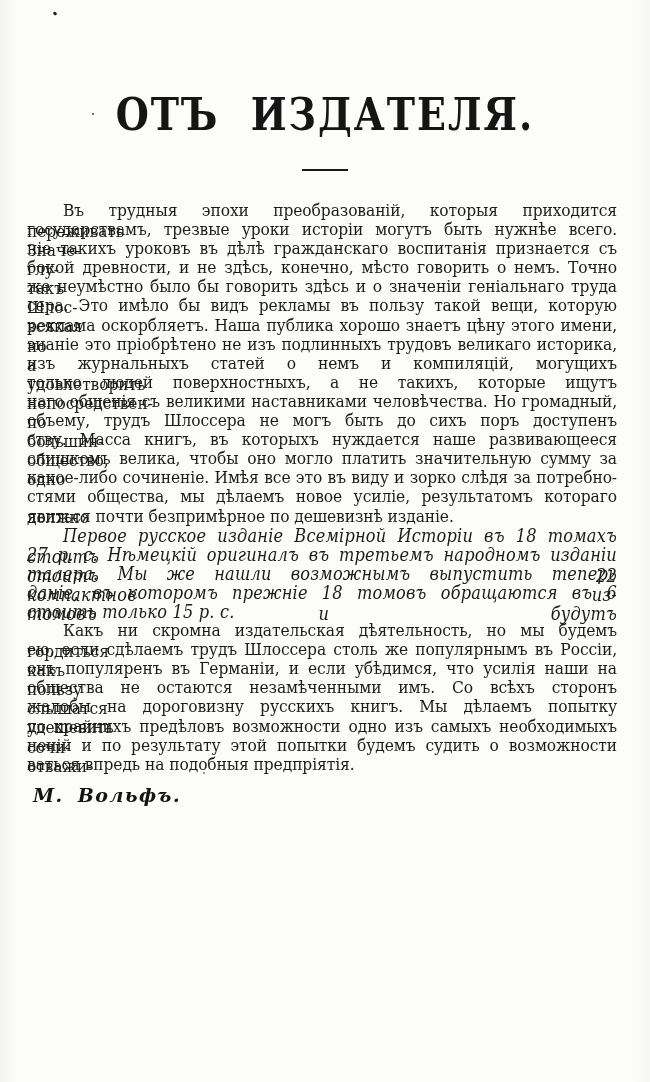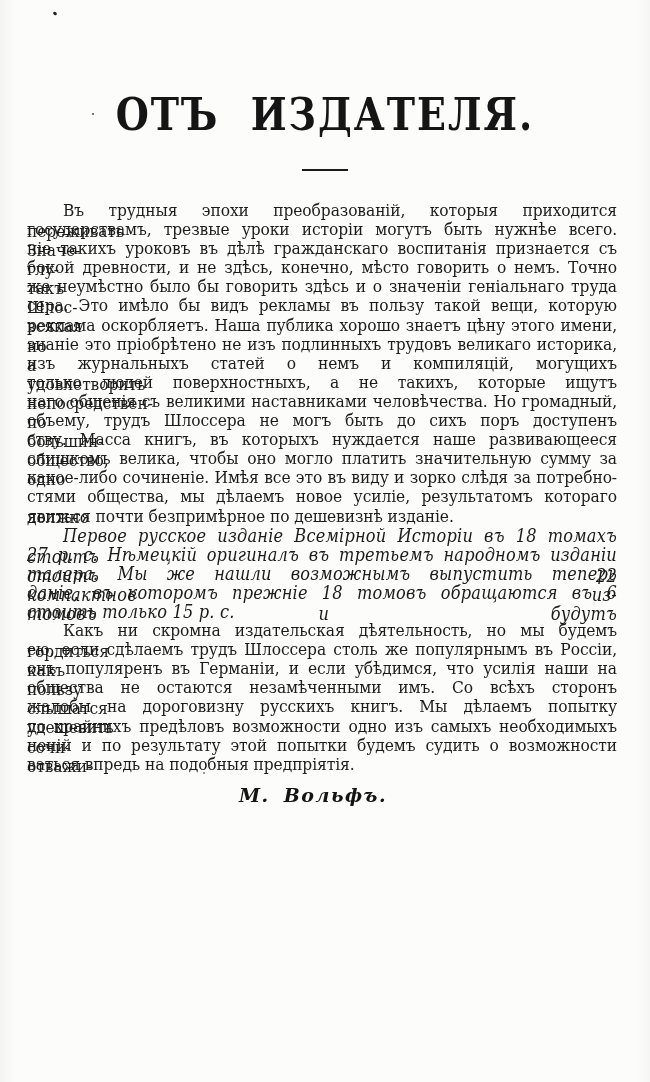--- a/index.html
+++ b/index.html
@@ -69,21 +69,21 @@
     transform-origin: left center;
     white-space: normal;
     overflow: visible;
   }
   .line.indent { text-indent: 36px; }
   .line.last { text-align-last: left; }
   .signature {
     position: absolute;
     left: 33px; top: 784px;
     width: 560px;
-    text-align: center;
+    text-align: left;
     font-weight: bold;
     font-style: italic;
     font-size: 19px;
     letter-spacing: 1.5px;
     word-spacing: 6px;
     color: #141414;
   }
 </style>
 </head>
 <body>

